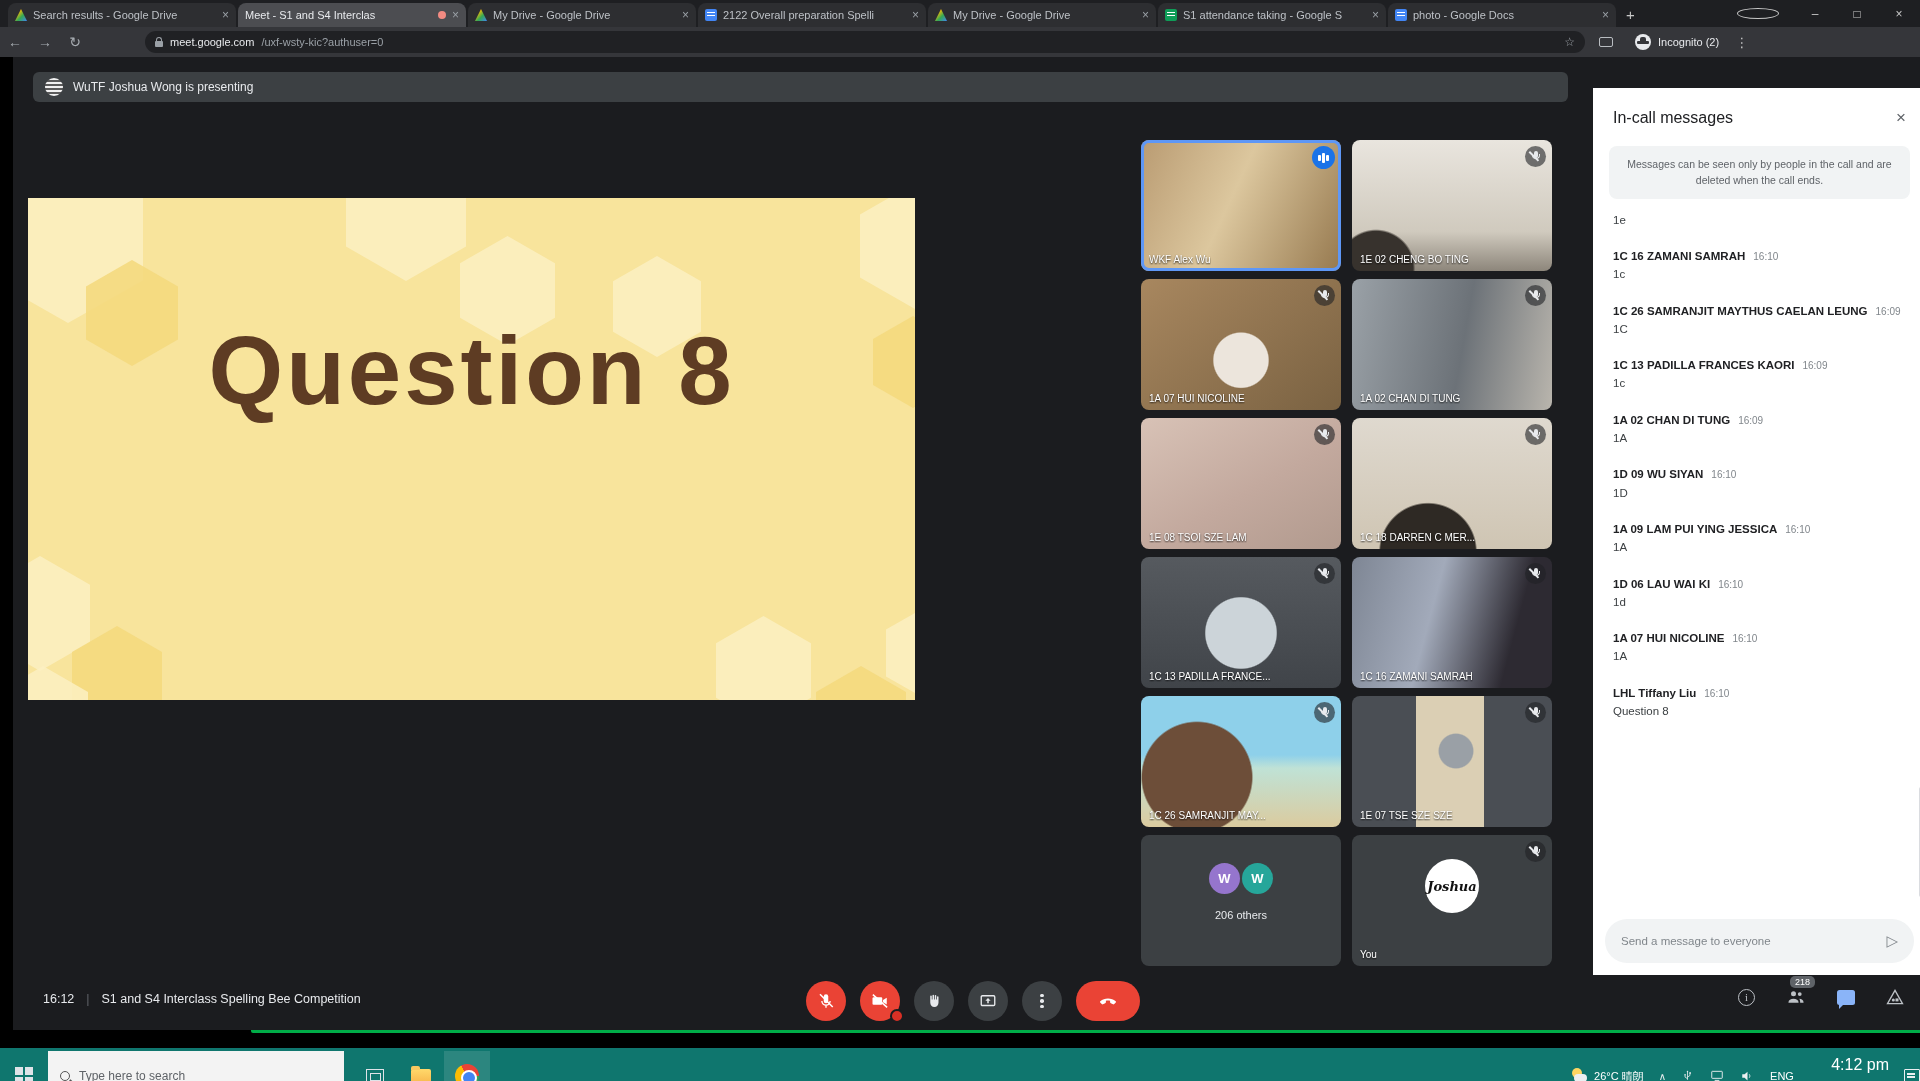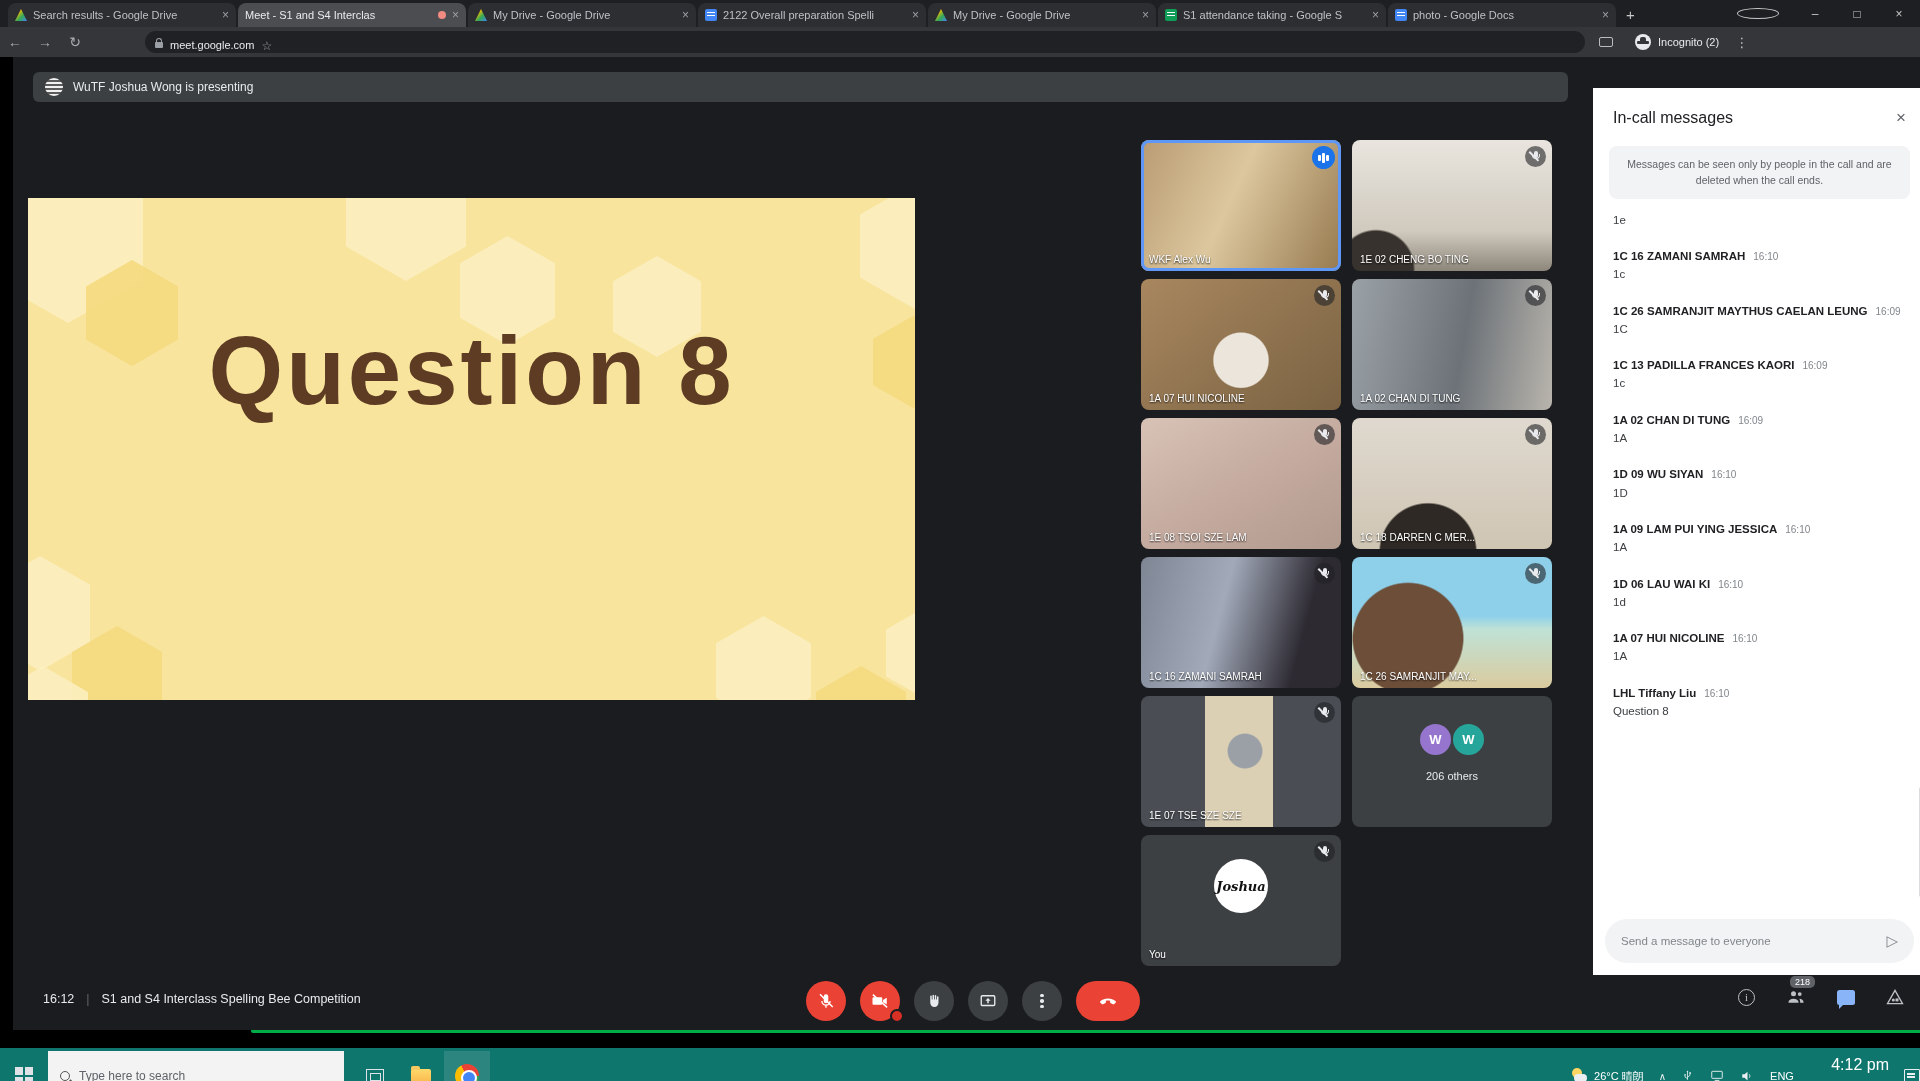--- a/index.html
+++ b/index.html
@@ -26,21 +26,21 @@
   .fav.meet::after{content:"";position:absolute;left:2px;top:4px;width:5px;height:4px;background:#fff;border-radius:1px}
   .fav.meet::before{content:"";position:absolute;left:7px;top:3.5px;border:2.5px solid transparent;border-right:3px solid #fff}
   .recdot{width:8px;height:8px;border-radius:50%;background:#f28b82;flex:0 0 8px}
   .newtab{color:#c7c7c7;font-size:15px;margin:0 0 4px 8px}
   .winctl{position:absolute;right:0;top:0;height:27px;display:flex;align-items:center;color:#c7c7c7}
   .winctl span{width:42px;text-align:center;font-size:12px}
   .circle-ic{width:11px;height:11px;border:1.5px solid #c7c7c7;border-radius:50%;margin:0 15px}
 
   .toolbar{position:absolute;left:0;top:27px;width:1920px;height:30px;background:#35363a;display:flex;align-items:center;color:#c7c7c7}
   .navbtn{width:30px;text-align:center;font-size:14px;color:#a8adb2}
-  .urlpill{margin-left:55px;width:1440px;height:22px;background:#202124;border-radius:11px;display:flex;padding:8px 10px;gap:7px;font-size:11px}
+  .urlpill{margin-left:55px;width:1440px;height:22px;background:#202124;border-radius:11px;display:flex;align-items:center;padding:0 10px;gap:7px;font-size:11px}
   .lock{width:8px;height:6px;background:#9aa0a6;border-radius:1px;position:relative;margin-top:3px;flex:0 0 8px}
   .lock::before{content:"";position:absolute;top:-4px;left:1px;width:4px;height:4px;border:1.5px solid #9aa0a6;border-bottom:none;border-radius:3px 3px 0 0}
   .host{color:#e8eaed}.upath{color:#9aa0a6;flex:1}
   .star{color:#9aa0a6;font-size:12px}
   .cast{width:14px;height:10px;border:1.5px solid #b9bdc1;border-radius:2px;margin-left:14px}
   .spychip{display:flex;align-items:center;gap:7px;margin-left:22px;color:#e8eaed;font-size:11px}
   .spy{width:16px;height:16px;border-radius:50%;background:#e8eaed;position:relative;overflow:hidden}
   .spy::after{content:"";position:absolute;left:2px;right:2px;top:7px;height:2.5px;background:#35363a;border-radius:1px}
   .spy::before{content:"";position:absolute;left:5px;top:3px;width:6px;height:4px;background:#35363a;border-radius:2px 2px 0 0}
   .kebab{margin:0 10px 0 16px;font-size:13px;color:#c7c7c7}
@@ -202,20 +202,21 @@
   </div>
 </div>
 
 <div class="toolbar">
   <span class="navbtn">←</span>
   <span class="navbtn">→</span>
   <span class="navbtn">↻</span>
   <div class="urlpill">
     <span class="lock"></span>
     <span class="host">meet.google.com</span>
+    <span class="upath">/uxf-wsty-kic?authuser=0</span>
     <span class="star">☆</span>
   </div>
   <span class="cast"></span>
   <div class="spychip">
     <span class="spy"></span>
     <span>Incognito (2)</span>
   </div>
   <span class="kebab">⋮</span>
 </div>
 
@@ -285,20 +286,28 @@
         </span>
       </div>
       <div class="tile t6">
         <span class="tname">1C 18 DARREN C MER...</span>
         <span class="micoff">
           <span class="micglyph">
             <i></i>
           </span>
         </span>
       </div>
+      <div class="tile t7">
+        <span class="tname">1C 13 PADILLA FRANCE...</span>
+        <span class="micoff">
+          <span class="micglyph">
+            <i></i>
+          </span>
+        </span>
+      </div>
       <div class="tile t8">
         <span class="tname">1C 16 ZAMANI SAMRAH</span>
         <span class="micoff">
           <span class="micglyph">
             <i></i>
           </span>
         </span>
       </div>
       <div class="tile t9">
         <span class="tname">1C 26 SAMRANJIT MAY...</span>

